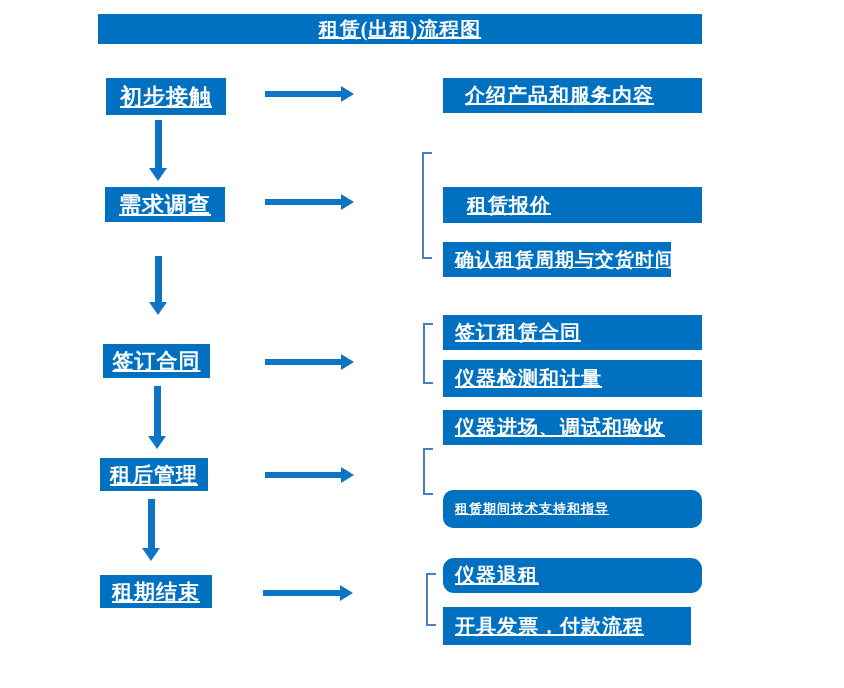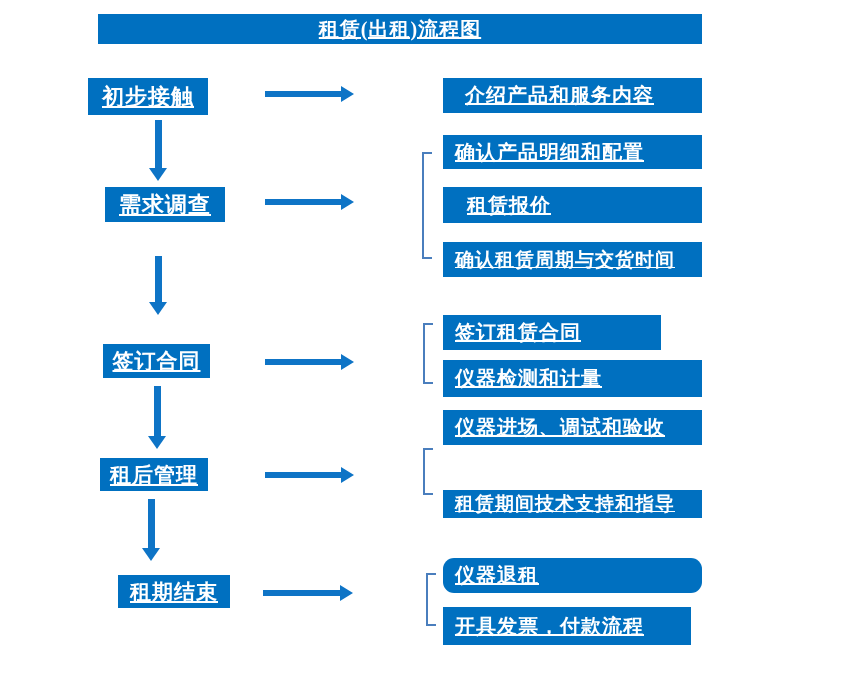--- a/index.html
+++ b/index.html
@@ -26,34 +26,34 @@
   }
   .box{
     position:absolute;
     background:var(--box);color:var(--text);
     display:flex;align-items:center;
     font-weight:bold;white-space:nowrap;overflow:hidden;
   }
   .left-box{justify-content:center;font-size:22px;letter-spacing:1px;}
   .right-box{justify-content:flex-start;padding-left:12px;font-size:20px;letter-spacing:1px;}
 
-  .l1{left:88px;top:78px;width:120px;height:37px;}
+  .l1{left:106px;top:78px;width:120px;height:37px;}
   .l2{left:105px;top:187px;width:120px;height:35px;}
   .l3{left:103px;top:344px;width:107px;height:34px;font-size:21px;}
   .l4{left:100px;top:458px;width:108px;height:33px;font-size:21px;}
-  .l5{left:100px;top:575px;width:112px;height:33px;font-size:21px;margin-left:18px;}
+  .l5{left:100px;top:575px;width:112px;height:33px;font-size:21px;}
 
   .r1{left:443px;top:78px;width:259px;height:35px;padding-left:22px;}
   .r2{left:443px;top:135px;width:259px;height:34px;}
   .r3{left:443px;top:187px;width:259px;height:36px;padding-left:24px;}
-  .r4{left:443px;top:242px;width:259px;height:35px;font-size:19px;}
-  .r5{left:443px;top:315px;width:218px;height:35px;}
+  .r4{left:443px;top:242px;width:228px;height:35px;font-size:19px;}
+  .r5{left:443px;top:315px;width:259px;height:35px;}
   .r6{left:443px;top:360px;width:259px;height:37px;}
   .r7{left:443px;top:410px;width:259px;height:35px;}
-  .r8{left:443px;top:490px;width:259px;height:28px;font-size:19px;}
+  .r8{left:443px;top:490px;width:259px;height:38px;font-size:13px;border-radius:10px;}
   .r9{left:443px;top:558px;width:259px;height:35px;border-radius:11px;}
   .r10{left:443px;top:607px;width:248px;height:38px;}
 
   .v-arrow{
     position:absolute;width:18px;
     display:flex;flex-direction:column;align-items:center;
   }
   .v-arrow .shaft{width:7px;flex:1;background:var(--arrow);}
   .v-arrow .head{
     width:0;height:0;
@@ -101,21 +101,20 @@
 
   <div class="banner">租赁(出租)流程图</div>
 
   <div class="box left-box l1">初步接触</div>
   <div class="box left-box l2">需求调查</div>
   <div class="box left-box l3">签订合同</div>
   <div class="box left-box l4">租后管理</div>
   <div class="box left-box l5">租期结束</div>
 
   <div class="box right-box r1">介绍产品和服务内容</div>
-  <div class="box right-box r2">确认产品明细和配置</div>
   <div class="box right-box r3">租赁报价</div>
   <div class="box right-box r4">确认租赁周期与交货时间</div>
   <div class="box right-box r5">签订租赁合同</div>
   <div class="box right-box r6">仪器检测和计量</div>
   <div class="box right-box r7">仪器进场、调试和验收</div>
   <div class="box right-box r8">租赁期间技术支持和指导</div>
   <div class="box right-box r9">仪器退租</div>
   <div class="box right-box r10">开具发票，付款流程</div>
 
   <div class="v-arrow da1">

